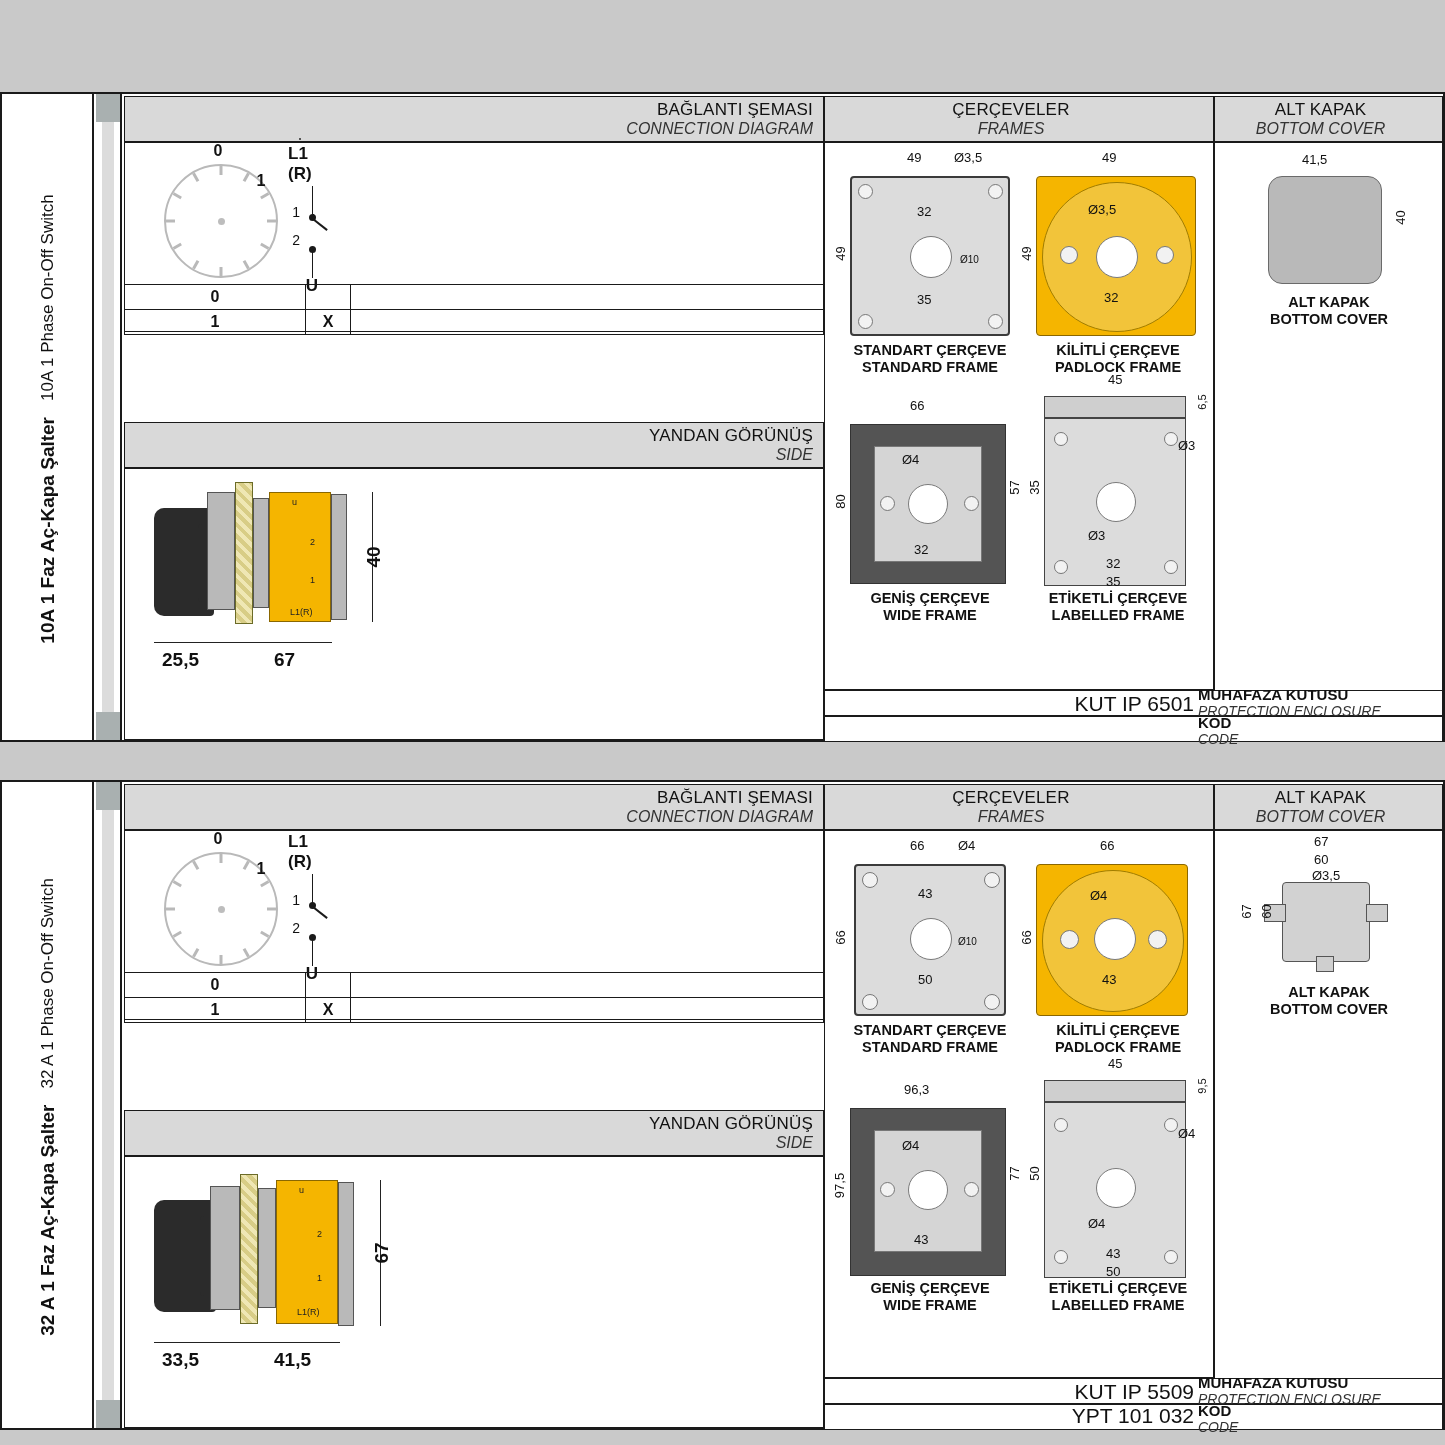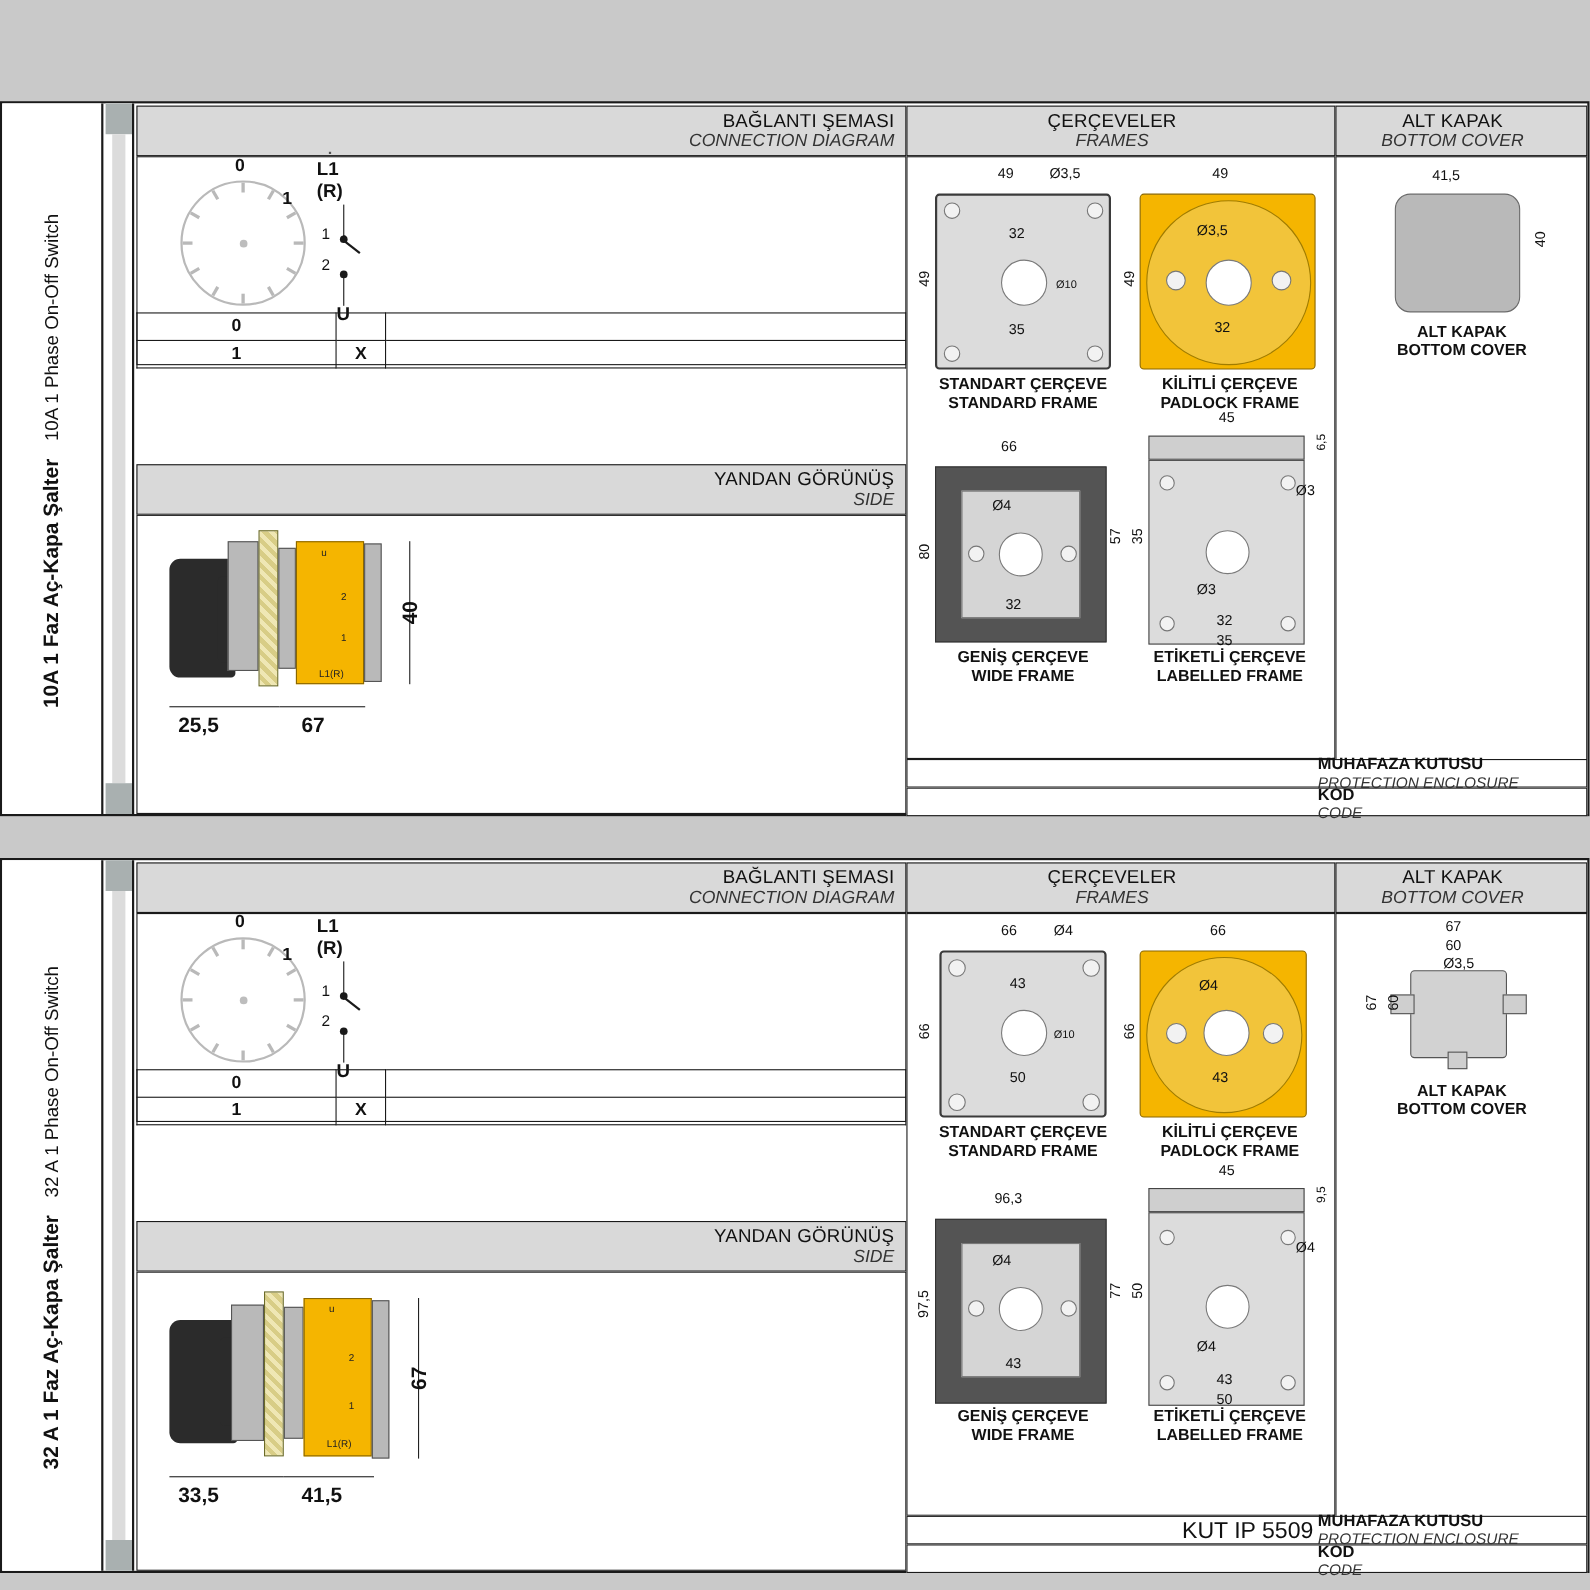--- a/index.html
+++ b/index.html
@@ -292,20 +292,21 @@
     <div class="altbox" style="left:1266px;top:82px;width:112px;height:106px;border-radius:14px;"></div>
     <div class="dim" style="left:1300px;top:58px;">41,5</div>
     <div class="dimv" style="left:1378px;top:116px;width:40px;text-align:center;">40</div>
     <div class="cap2" style="left:1232px;top:200px;width:190px;">
       <div>ALT KAPAK</div>
       <div>BOTTOM COVER</div>
     </div>
 
     <div class="inforow" style="left:822px;top:596px;width:619px;height:26px;"></div>
     <div class="inforow" style="left:822px;top:622px;width:619px;height:26px;"></div>
+    <div class="infoleft" style="left:822px;top:598px;width:370px;">KUT IP 6501</div>
     <div class="inforight" style="left:1196px;top:592px;width:245px;">
       <div class="tr">MUHAFAZA KUTUSU</div>
       <div class="en">PROTECTION ENCLOSURE</div>
     </div>
     <div class="inforight" style="left:1196px;top:620px;width:245px;">
       <div class="tr">KOD</div>
       <div class="en">CODE</div>
     </div>
   </div>
 
@@ -491,19 +492,20 @@
       <div>BOTTOM COVER</div>
     </div>
 
     <div class="inforow" style="left:822px;top:596px;width:619px;height:26px;"></div>
     <div class="inforow" style="left:822px;top:622px;width:619px;height:26px;"></div>
     <div class="infoleft" style="left:822px;top:598px;width:370px;">KUT IP 5509</div>
     <div class="inforight" style="left:1196px;top:592px;width:245px;">
       <div class="tr">MUHAFAZA KUTUSU</div>
       <div class="en">PROTECTION ENCLOSURE</div>
     </div>
+    <div class="infoleft" style="left:822px;top:622px;width:370px;">YPT 101 032</div>
     <div class="inforight" style="left:1196px;top:620px;width:245px;">
       <div class="tr">KOD</div>
       <div class="en">CODE</div>
     </div>
   </div>
 
 </div>
 
 </body></html>

